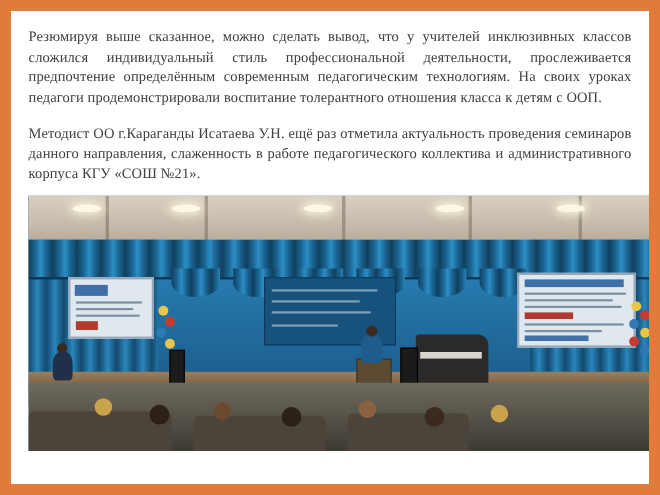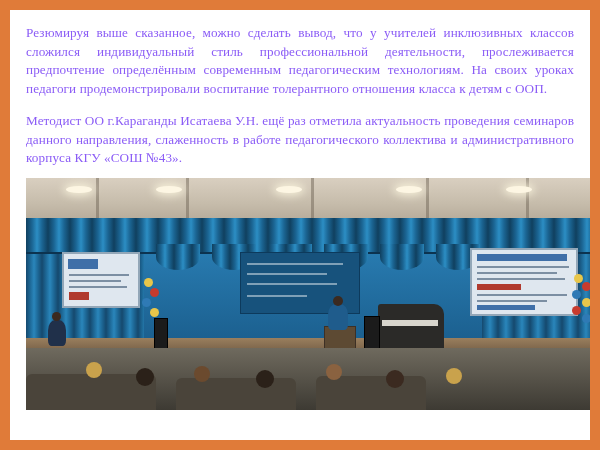--- a/index.html
+++ b/index.html
@@ -26,21 +26,21 @@
     position: absolute;
     left: 0; top: 0; right: 0; bottom: 0;
     background: #ffffff;
     padding: 14px 16px 0 16px;
     box-sizing: border-box;
   }
   .para {
     font-family: "Liberation Serif", serif;
     font-size: 13.2px;
     line-height: 1.42;
-    color: #8b5cf6;
+    color: #404040;
     text-align: justify;
     margin: 0 0 13px 0;
     letter-spacing: 0.1px;
   }
   .para.second {
     margin-bottom: 10px;
   }
   
   #photo {
     position: relative;
@@ -204,21 +204,21 @@
   }
 </style>
 </head>
 <body>
 
 <div id="slide">
   <div id="slide-inner">
 
     <p class="para">Резюмируя выше сказанное,  можно сделать вывод, что у учителей инклюзивных  классов сложился индивидуальный стиль профессиональной деятельности, прослеживается предпочтение определённым современным педагогическим технологиям. На своих уроках педагоги продемонстрировали воспитание толерантного отношения класса к детям с ООП.</p>
 
-    <p class="para second">Методист ОО г.Караганды Исатаева У.Н. ещё раз отметила актуальность проведения семинаров данного направления, слаженность в  работе педагогического коллектива и административного корпуса КГУ «СОШ №43».</p>
+    <p class="para second">Методист ОО г.Караганды Исатаева У.Н. ещё раз отметила актуальность проведения семинаров данного направления, слаженность в  работе педагогического коллектива и административного корпуса КГУ «СОШ №21».</p>
 
     <div id="photo">
 
       <div class="ceiling"></div>
       <div class="ceil-beam" style="left:70px"></div>
       <div class="ceil-beam" style="left:160px"></div>
       <div class="ceil-beam" style="left:285px"></div>
       <div class="ceil-beam" style="left:400px"></div>
       <div class="ceil-beam" style="left:500px"></div>
       <div class="light" style="left:40px"></div>

